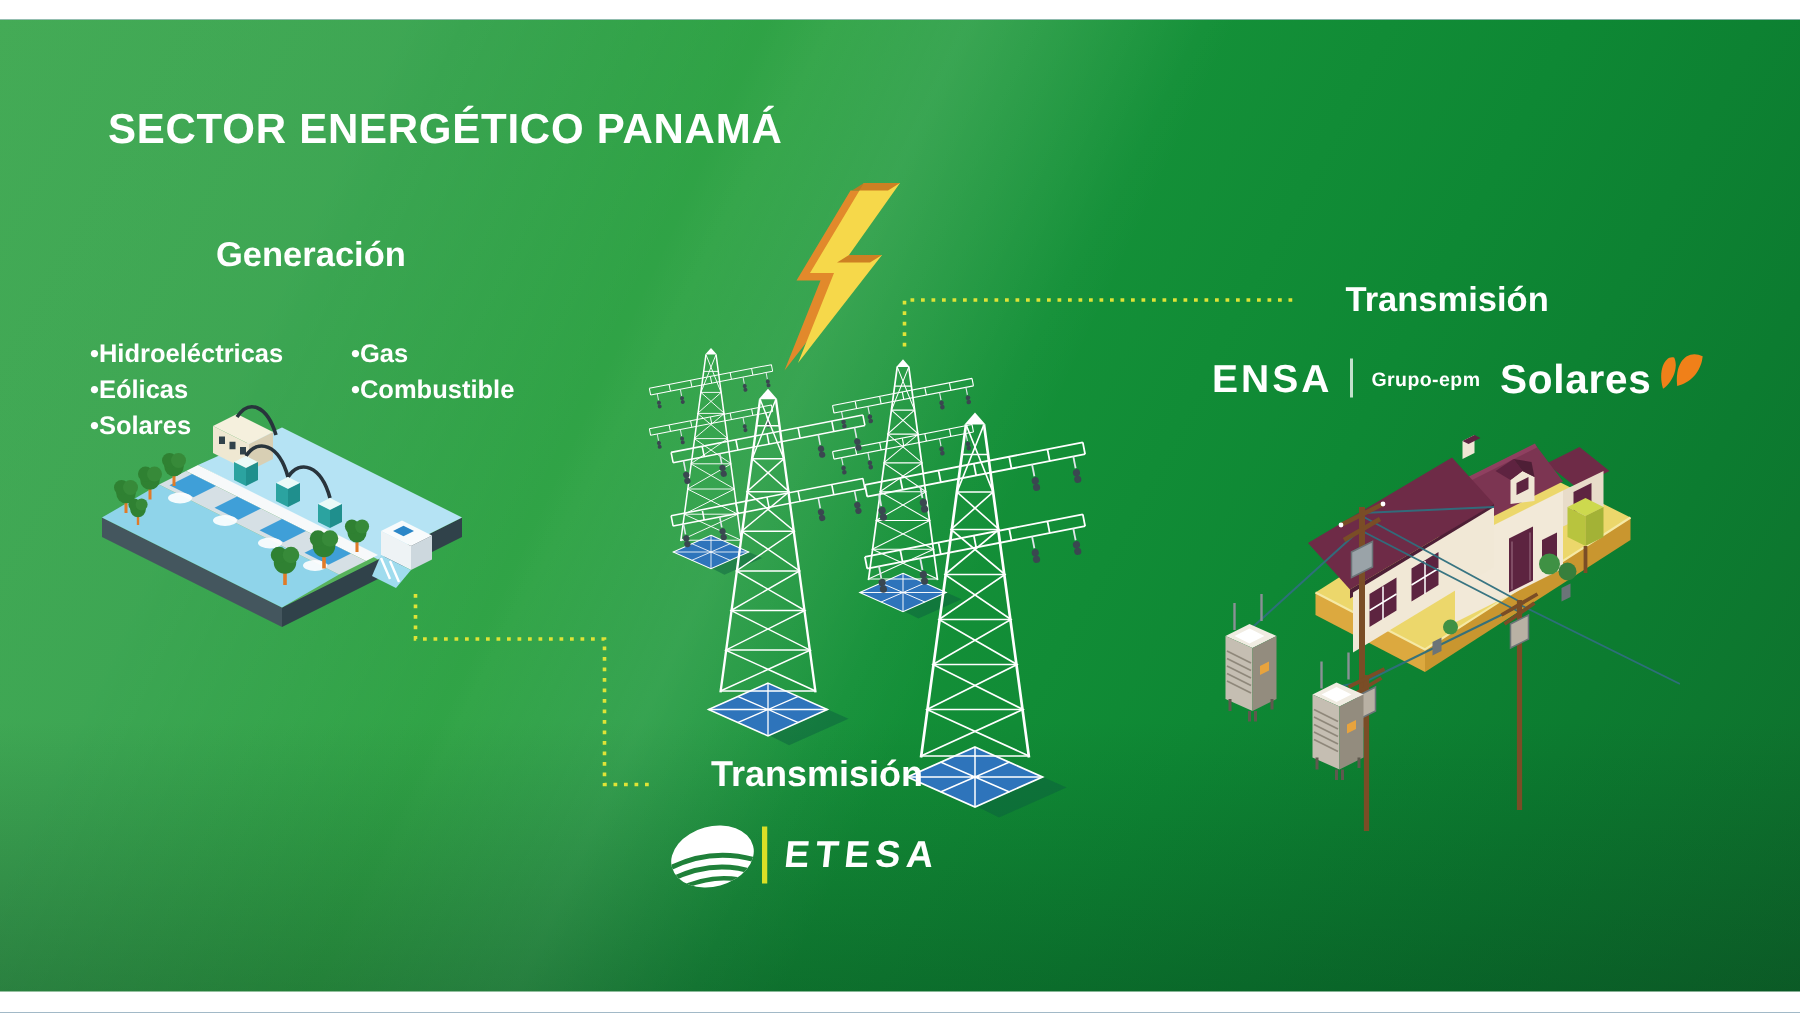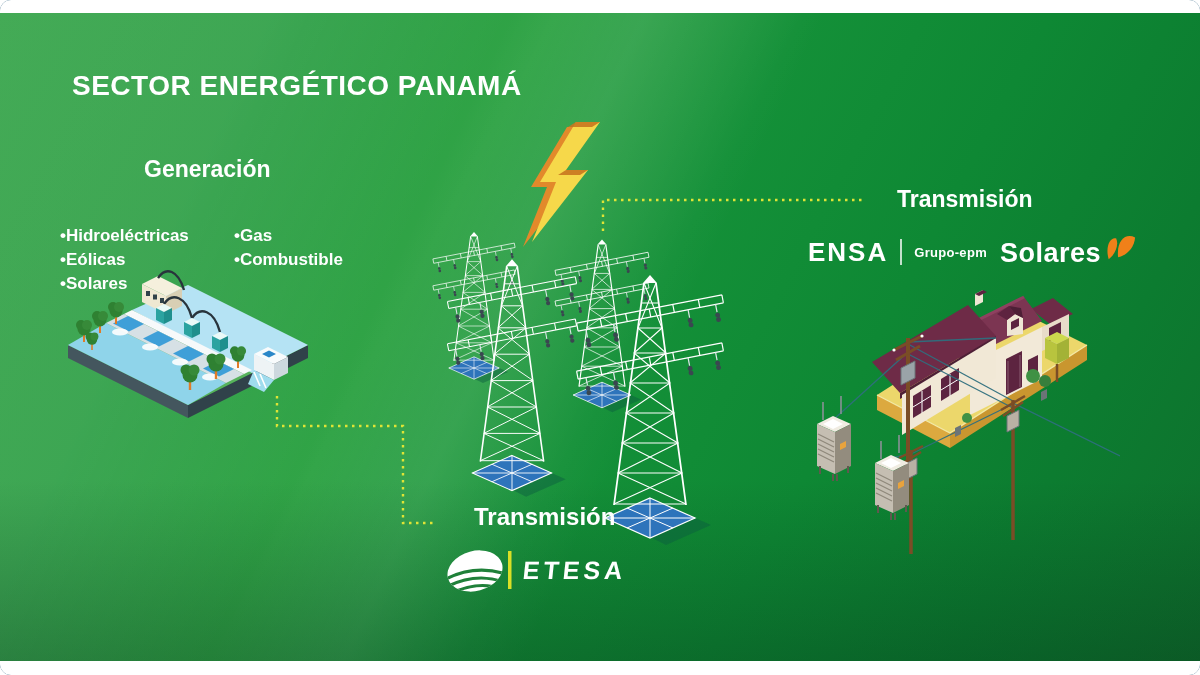--- a/index.html
+++ b/index.html
@@ -1,17 +1,17 @@
 <!DOCTYPE html>
 <html><head>
 <meta charset="utf-8">
 <style>
   html,body{margin:0;padding:0;background:#fff;}
   .canvas{position:relative;width:1200px;height:675px;overflow:hidden;background:#0c4a6e;
-          font-family:"Liberation Sans","DejaVu Sans",sans-serif;border-radius:11px;}
+          font-family:"Liberation Sans","DejaVu Sans",sans-serif;}
   .whitebar{position:absolute;left:0;width:1200px;background:#ffffff;}
   .bg{position:absolute;left:0;top:13px;width:1200px;height:649px;
       background:
         linear-gradient(to bottom, rgba(0,0,0,0) 72%, rgba(3,42,22,0.30) 100%),
         linear-gradient(115deg, rgba(255,255,255,0.10) 18%, rgba(255,255,255,0) 34%, rgba(255,255,255,0.09) 43%, rgba(255,255,255,0) 55%),
         linear-gradient(118deg, #2fa143 0%, #279c40 20%, #31a447 36%, #149038 52%, #0e8834 68%, #0c7c30 84%, #0f6f2d 100%);}
   .abs{position:absolute;}
   .title{color:#fff;font-size:28px;font-weight:800;letter-spacing:.5px;}
   .h2{color:#fff;font-size:23px;font-weight:700;}
   .bullets{color:#fff;font-size:17px;font-weight:700;line-height:24px;white-space:nowrap;margin-top:26px;}

